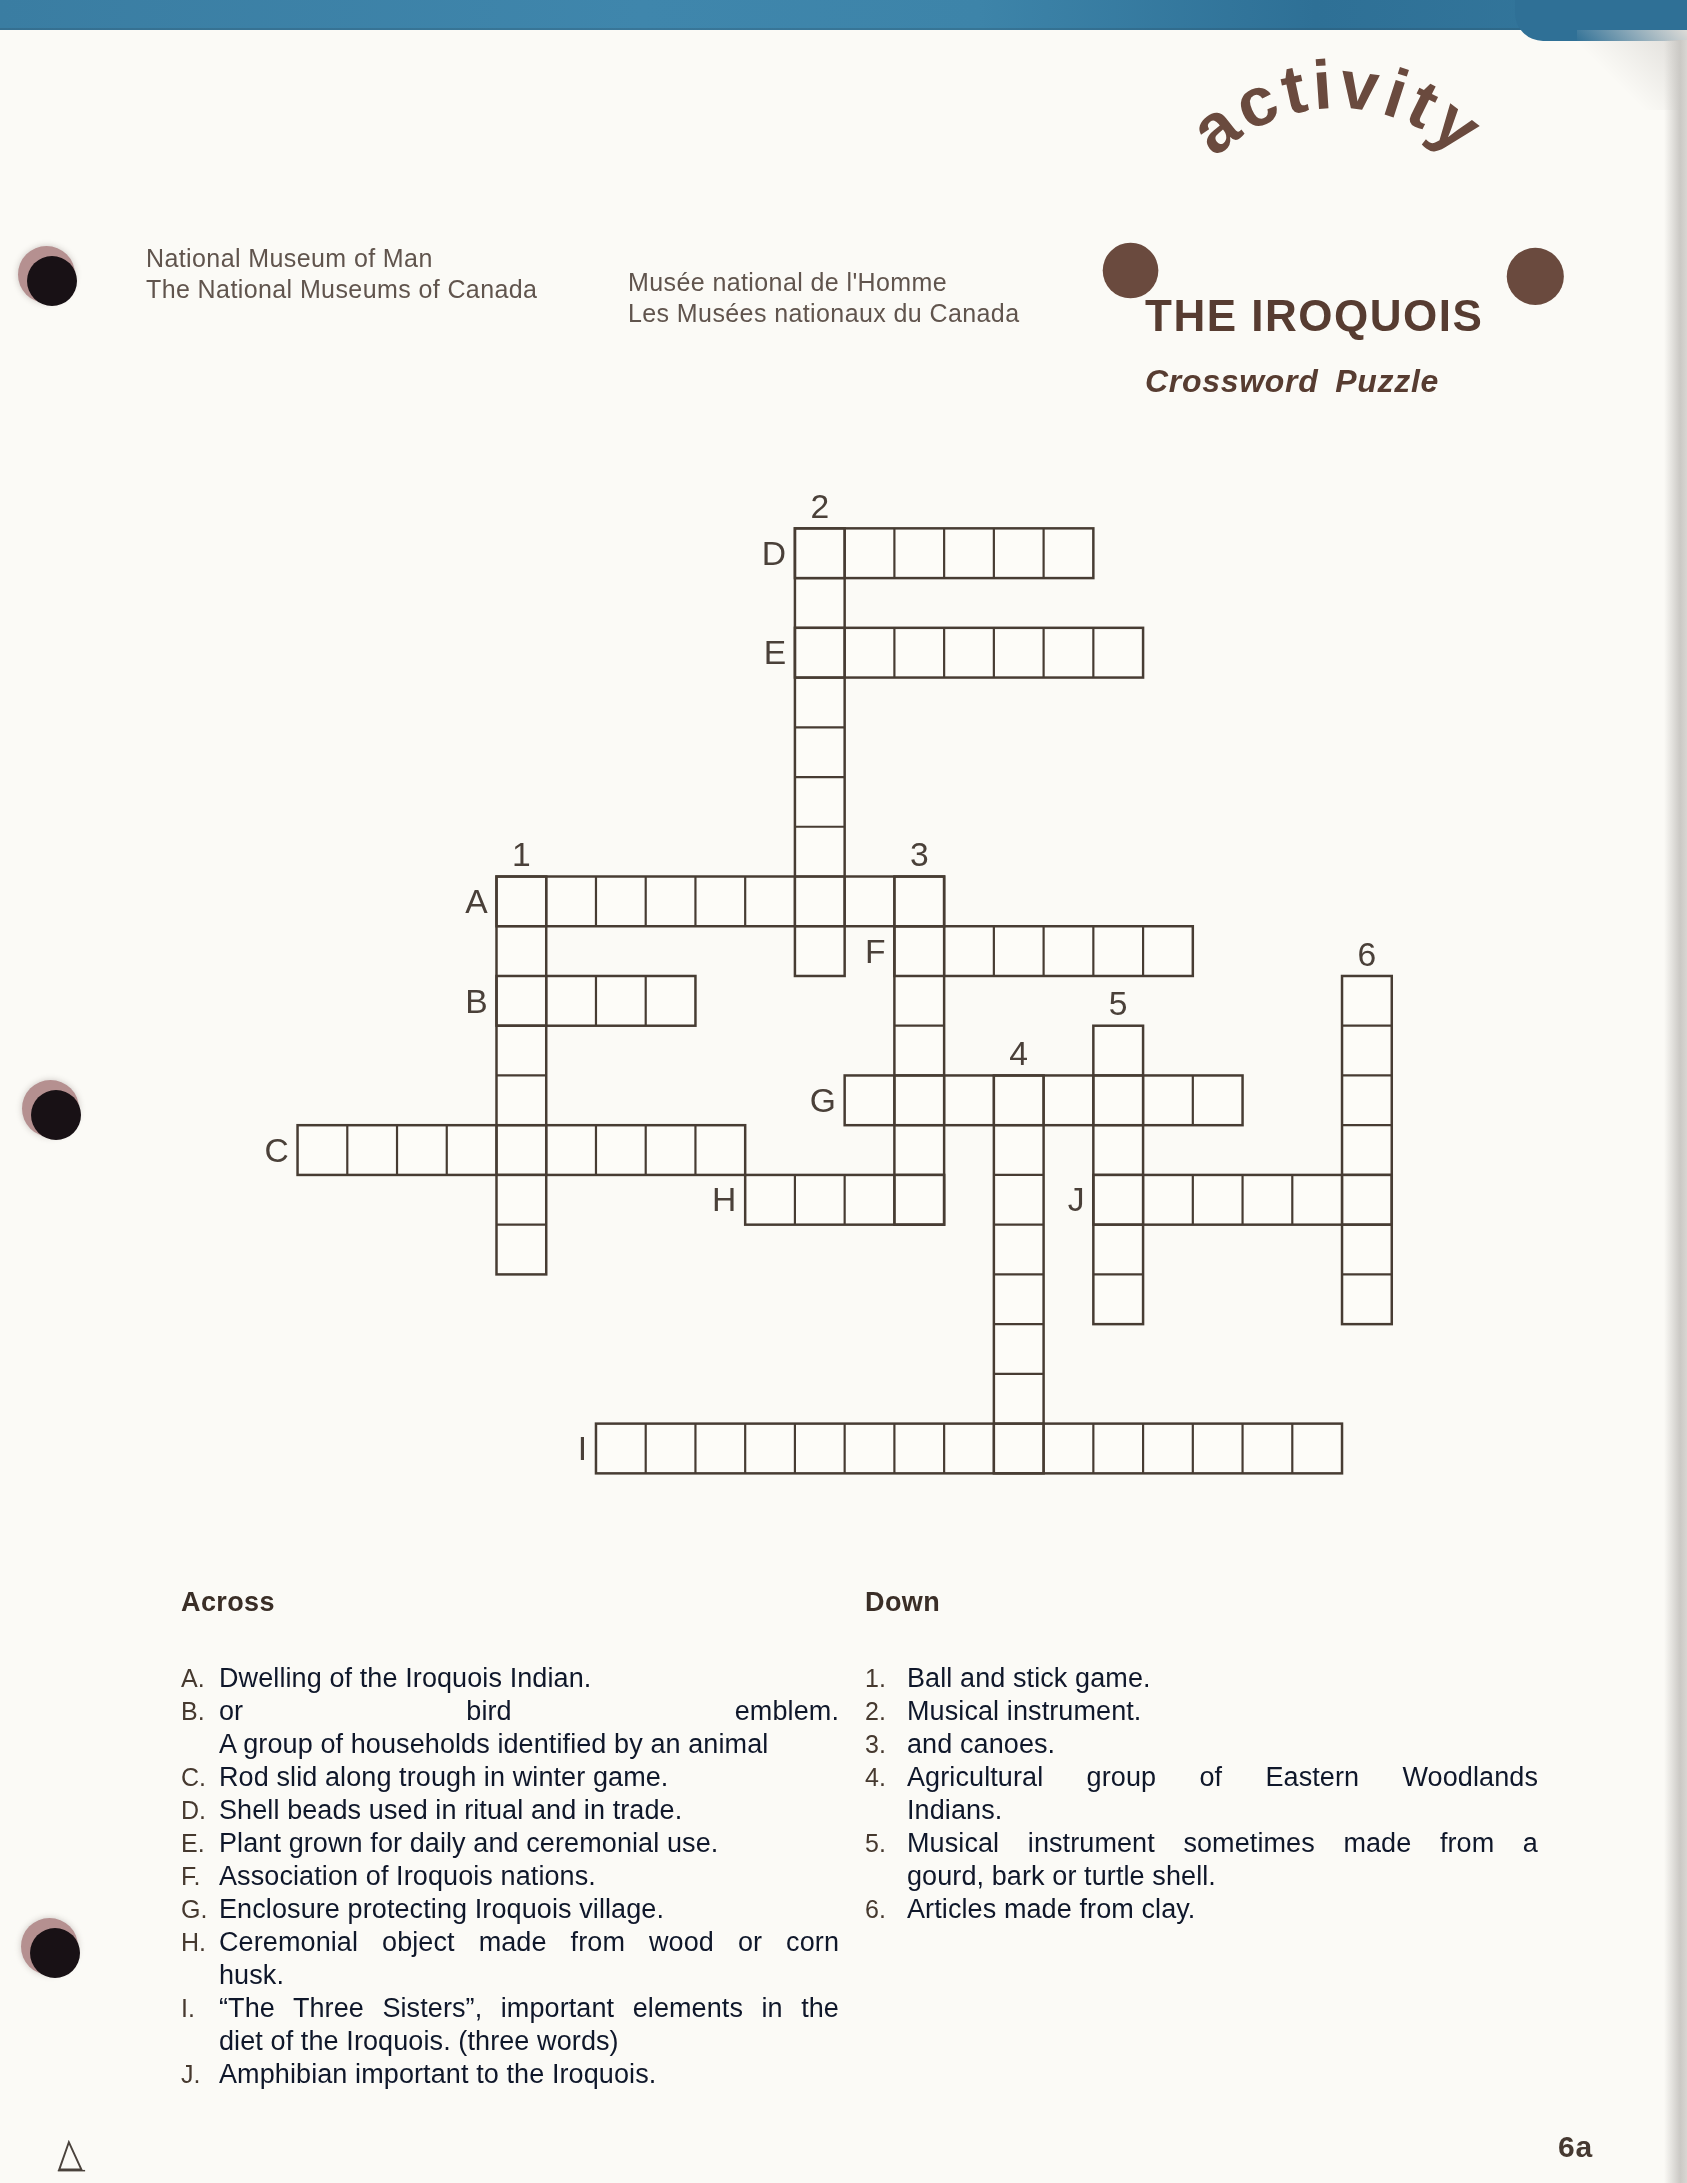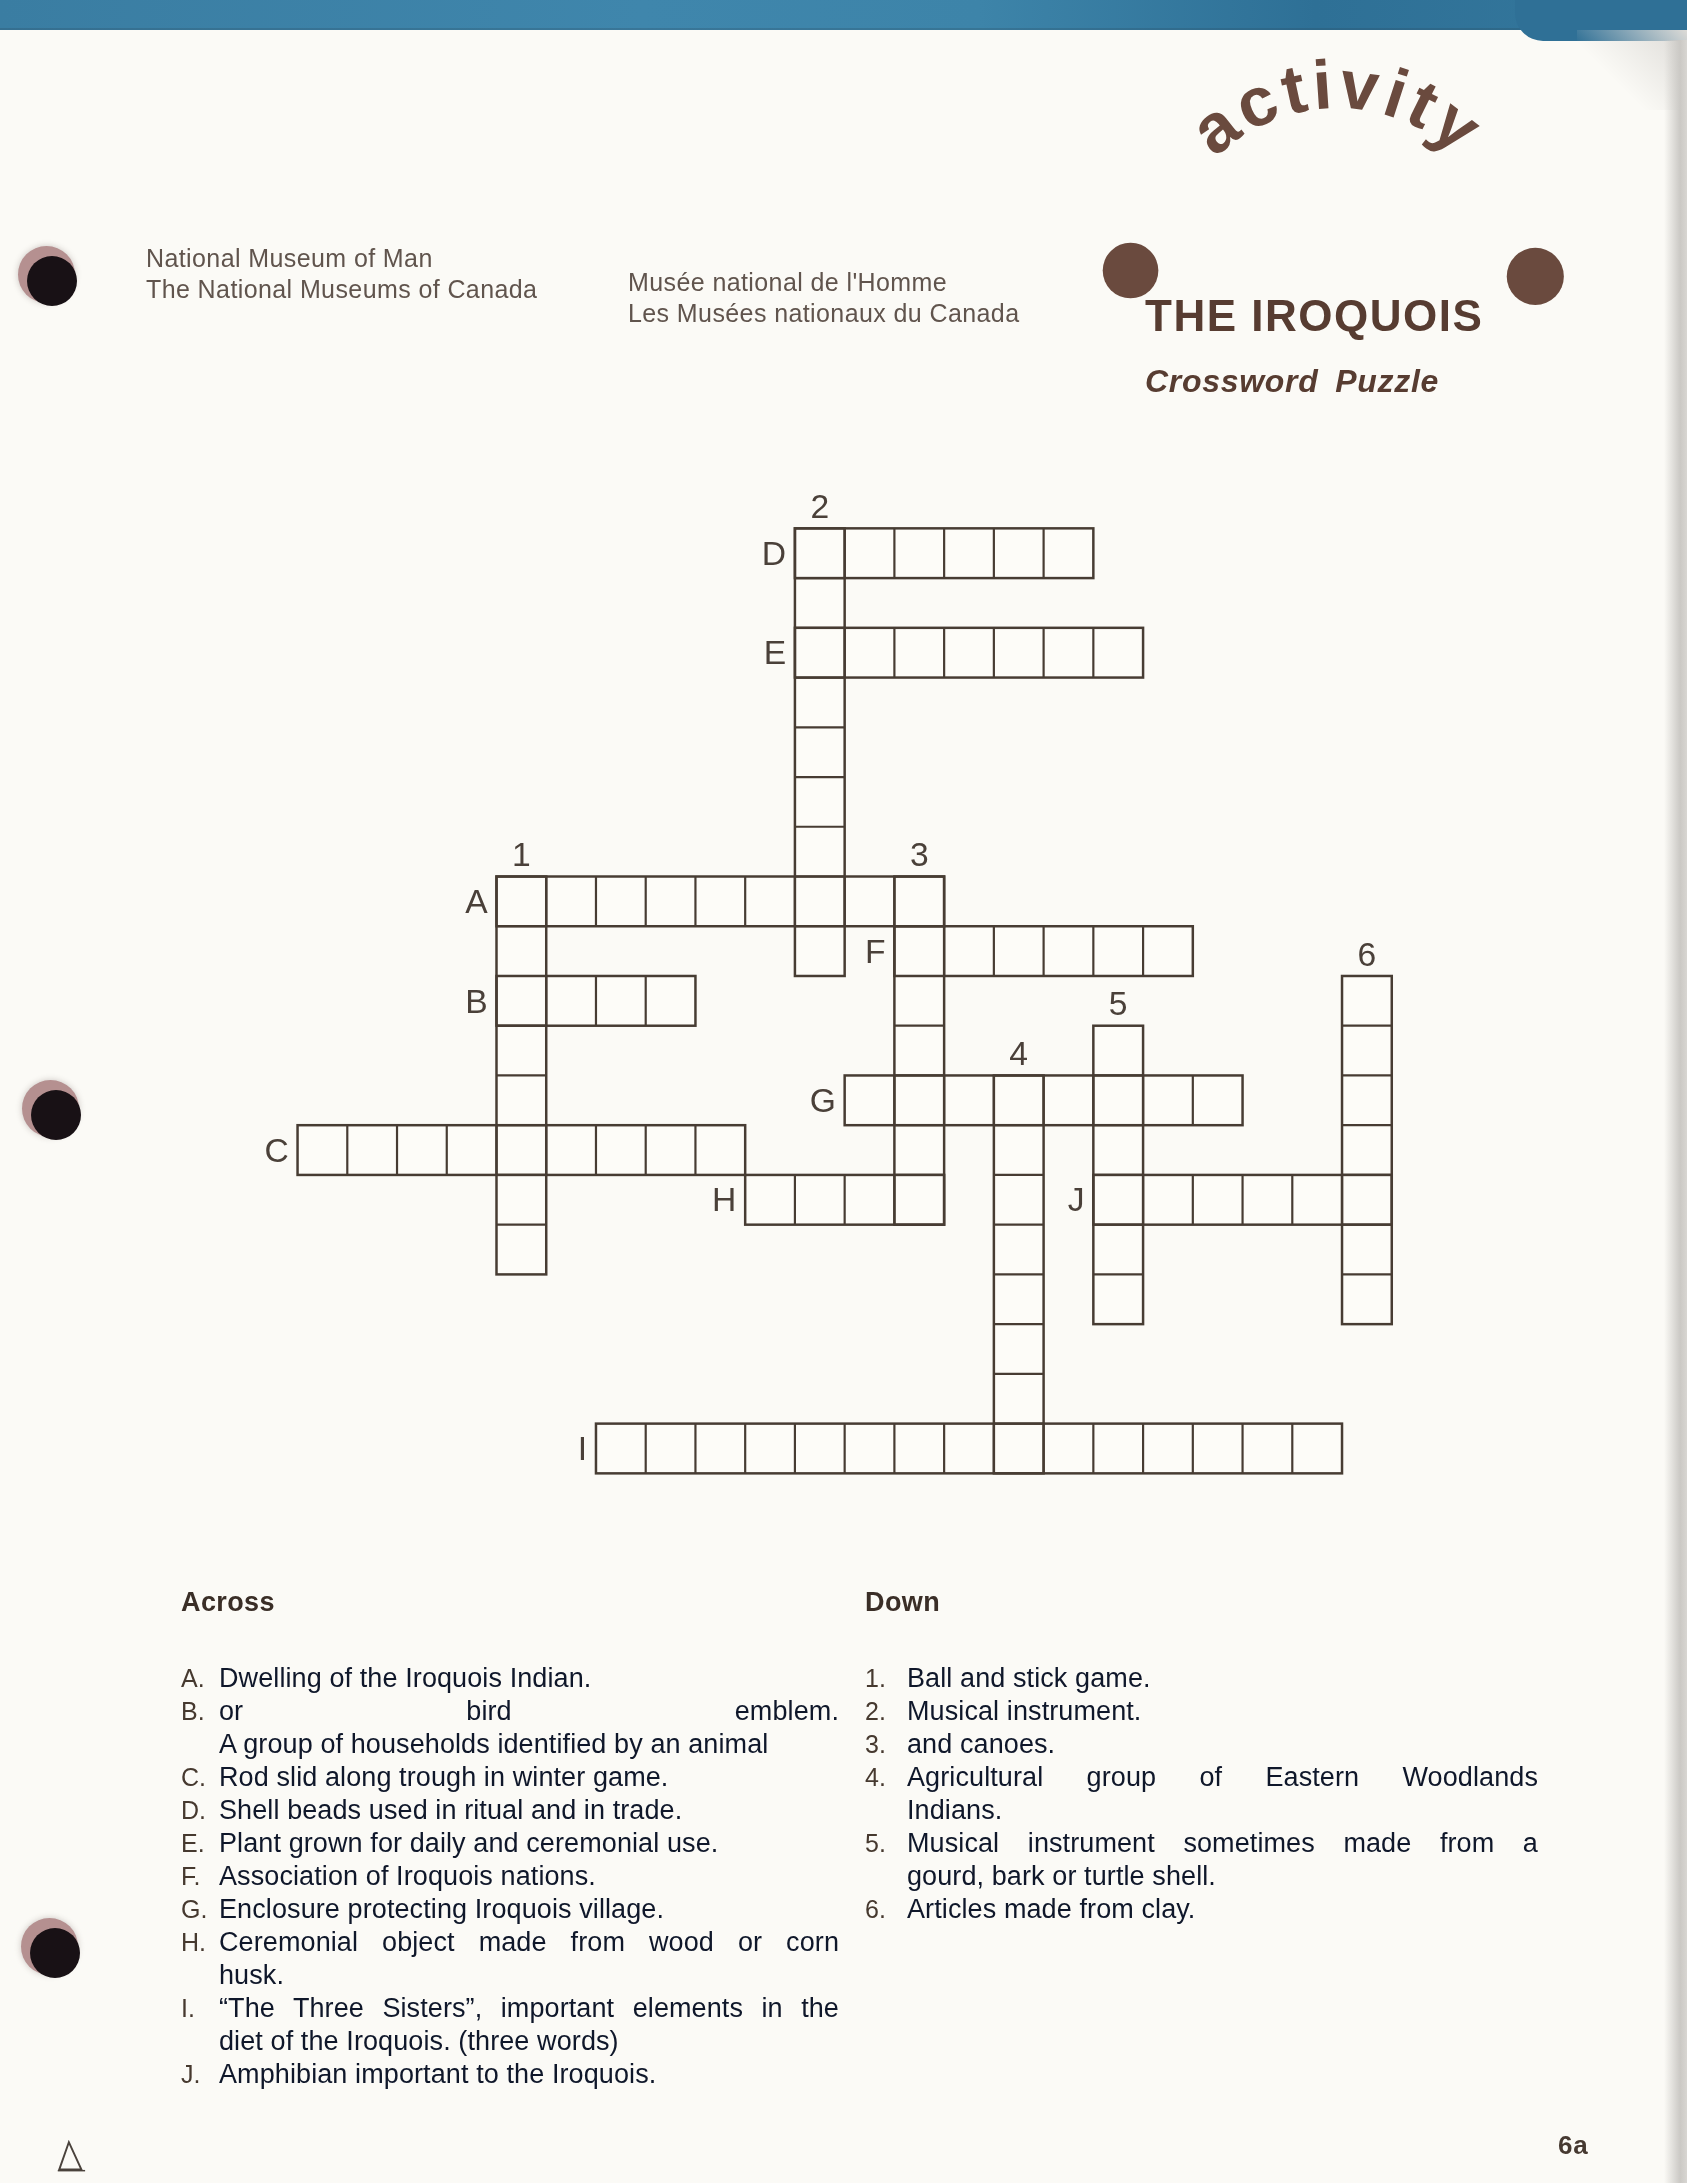--- a/index.html
+++ b/index.html
@@ -60,21 +60,21 @@
   .clues h3{margin:0;font-size:27px;font-weight:bold;color:#3a2e27;letter-spacing:0.4px;}
   .clue-list{position:absolute;top:75px;left:0;right:0;}
   .clue{position:relative;}
   .clues-across .clue{padding-left:38px;}
   .clues-down .clue{padding-left:42px;}
   .clue-label{position:absolute;left:0;top:0;line-height:33px;font-size:25px;color:#46392f;}
   .cl{line-height:33px;font-size:27px;color:#0f172a;letter-spacing:0.1px;}
   .clue .cl:not(:last-child){text-align:justify;text-align-last:justify;}
   
   .triangle-mark{position:absolute;left:57px;top:2140px;}
-  .page-number{position:absolute;left:1558px;top:2130px;font-size:26px;
+  .page-number{position:absolute;left:1558px;top:2130px;font-size:30px;
     font-weight:bold;color:#463931;letter-spacing:0.7px;}
 </style>
 </head>
 <body>
 
 <div class="page">
 
   <div class="topbar">
     <div class="topbar-bump"></div>
   </div>

